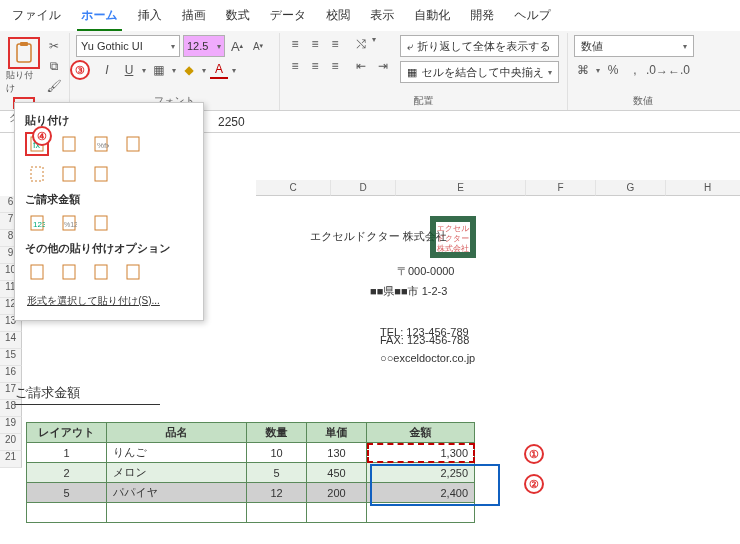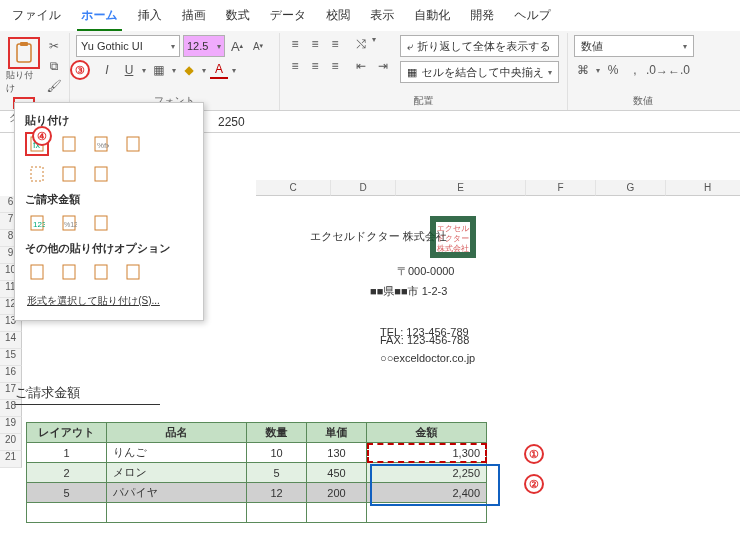--- a/index.html
+++ b/index.html
@@ -330,21 +330,21 @@
   <div class="bodytxt" style="left:380px; top:228px">○○exceldoctor.co.jp</div>
   <div class="bodytxt" style="left:15px; top:260px; font-size:13px; border-bottom:1px solid #333; padding:0 80px 2px 0">ご請求金額</div>
 
   <table class="dtable" style="left:26px; top:298px">
     <tbody>
         <tr>
       <th style="width:80px">レイアウト</th>
       <th style="width:140px">品名</th>
       <th style="width:60px">数量</th>
       <th style="width:60px">単価</th>
-      <th style="width:120px">金額</th>
+      <th style="width:108px">金額</th>
     </tr>
     <tr>
       <td class="ctr">1</td>
       <td>りんご</td>
       <td class="ctr">10</td>
       <td class="ctr">130</td>
       <td class="rt sel-red">1,300</td>
     </tr>
     <tr class="gr">
       <td class="ctr">2</td>

